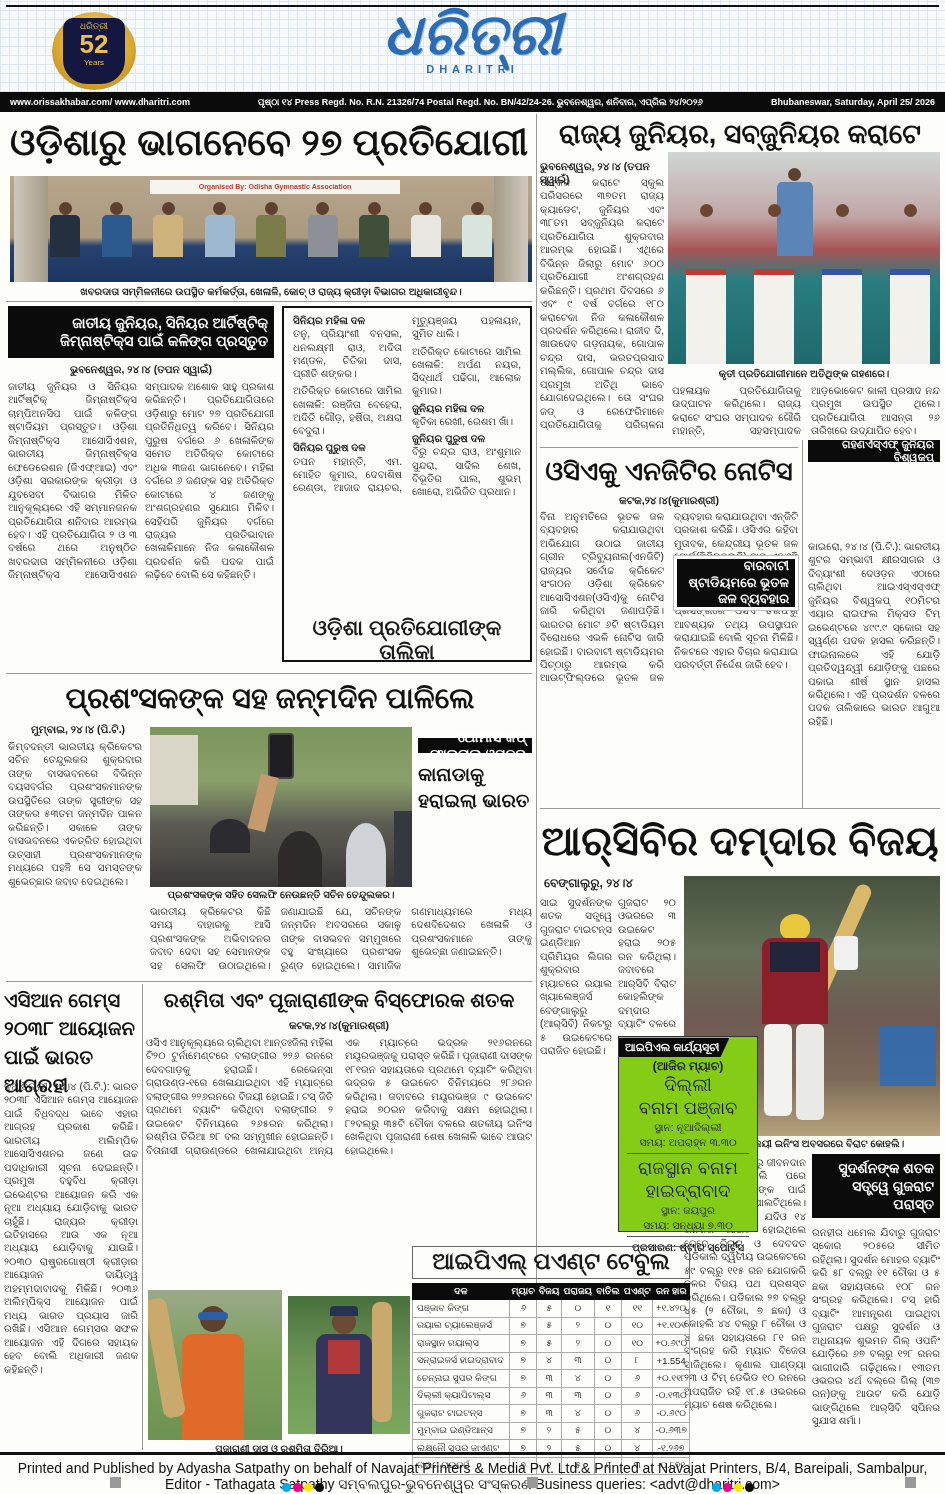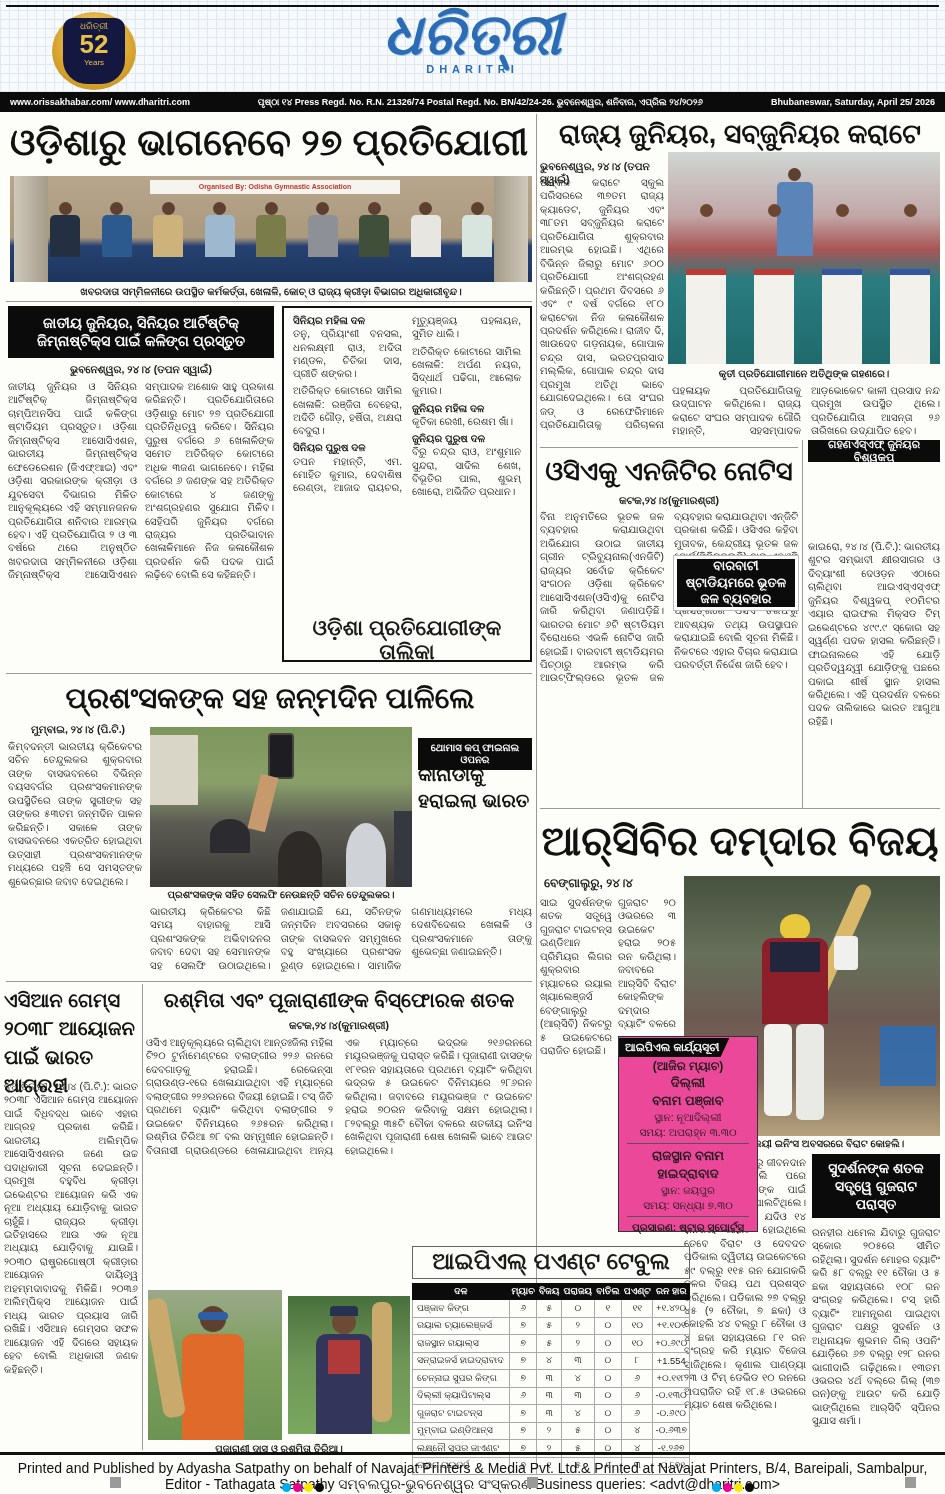--- a/index.html
+++ b/index.html
@@ -8,21 +8,21 @@
   .abs{position:absolute;}
   .grid-bg{background:
      repeating-linear-gradient(0deg,#dfe8f0 0,#dfe8f0 1px,transparent 1px,transparent 9px),
      repeating-linear-gradient(90deg,#dfe8f0 0,#dfe8f0 1px,transparent 1px,transparent 9px),#f7fafc;}
   .rule{background:#999;}
   .rule-dark{background:#111;}
   .headline{font-weight:bold;color:#111;text-align:center;letter-spacing:0;}
   .dateline{font-weight:bold;font-size:10.5px;}
   .body-text{font-size:10.2px;line-height:1.32;text-align:justify;overflow:hidden;}
   .caption{font-weight:bold;font-size:10px;text-align:center;}
-  .blackbox{background:#0b0b0b;color:#fff;font-weight:bold;text-align:center;
+  .blackbox{background:#0b0b0b;color:#fff;font-weight:bold;text-align:right;
             display:flex;align-items:center;justify-content:center;padding:4px 6px;box-sizing:border-box;}
   .photo{overflow:hidden;background:#888;}
   
   #badge{border-radius:50%;background:radial-gradient(circle at 50% 40%,#f3d98b 0 10%,#d9a62e 60%,#b07f1a 100%);
          display:flex;align-items:center;justify-content:center;}
   #badge-inner{width:62px;height:66px;background:#141740;border-radius:10px 10px 24px 24px;
          color:#e9c04a;text-align:center;line-height:1.05;padding-top:4px;box-sizing:border-box;}
   #logo-odia{font-weight:bold;font-style:italic;color:#2b6cb5;font-size:57px;text-align:center;line-height:1.0;
              text-shadow:1px 1px 0 #9cc0e6;}
   #logo-latin{color:#2b6cb5;font-weight:bold;font-size:11px;letter-spacing:5px;text-align:center;}
@@ -35,25 +35,25 @@
   #roster-cols p{margin:0 0 4px 0;}
   #roster-cols b{display:block;}
   
   #ipl-box{box-sizing:border-box;}
   #ipl-title{font-weight:bold;font-size:23px;text-align:center;border:1px solid #666;padding:1px 0 3px 0;}
   #ipl-table{width:100%;border-collapse:collapse;margin-top:4px;font-size:9.3px;}
   #ipl-table th{background:#0b0b0b;color:#fff;font-weight:bold;padding:2px 1px;border:1px solid #0b0b0b;}
   #ipl-table td{border:1px solid #aaa;text-align:center;padding:1.5px 1px;height:13.5px;}
   #ipl-table td.team{text-align:left;padding-left:4px;}
   
-  #sched-box{border:1px solid #333;box-sizing:border-box;background:#ec4899;}
+  #sched-box{border:1px solid #333;box-sizing:border-box;background:#84cc16;}
   #sched-head{background:#0b0b0b;color:#fff;font-weight:bold;font-size:11px;padding:3px 10px 3px 6px;
               display:inline-block;clip-path:polygon(0 0,100% 0,92% 100%,0 100%);}
   .sched-line{text-align:center;font-size:10.5px;margin:2px 4px;}
-  .sched-strong{font-weight:bold;font-size:13px;}
+  .sched-strong{font-weight:normal;font-size:18px;}
   .sched-div{border-top:1px solid #555;margin:4px 8px;}
   
   #footer-text{font-size:14px;text-align:center;color:#111;}
   .regsq{width:11px;height:11px;background:#9a9a9a;position:absolute;top:0;}
   .dot{width:9px;height:9px;border-radius:50%;display:inline-block;margin-right:2px;}
   
   .head{border-radius:50%;background:#5d4030;}
   .shirt{border-radius:5px 5px 0 0;}
 </style>
 </head>
@@ -209,21 +209,21 @@
     <div class="abs" style="left:118px;top:6px;width:22px;height:42px;background:#1d1d22;border-radius:4px;border:2px solid #444;"></div>
     <div class="abs" style="left:104px;top:48px;width:18px;height:56px;background:#c79a6e;transform:rotate(14deg);"></div>
     <div class="abs" style="left:60px;top:92px;width:40px;height:34px;background:#2b2b30;border-radius:50% 50% 0 0;"></div>
     <div class="abs" style="left:128px;top:104px;width:44px;height:56px;background:#2e2a28;border-radius:50% 50% 0 0;"></div>
     <div class="abs" style="left:196px;top:96px;width:40px;height:64px;background:#cfd3d8;border-radius:50% 50% 0 0;"></div>
     <div class="abs" style="left:244px;top:84px;width:18px;height:76px;background:#35383f;"></div>
   </div>
   <div class="abs caption" style="left:150px;top:889px;width:262px;">ପ୍ରଶଂସକଙ୍କ ସହିତ ସେଲଫି ନେଉଛନ୍ତି ସଚିନ ତେନ୍ଦୁଲକର।</div>
   <div class="abs body-text" style="left:150px;top:905px;width:382px;height:74px;column-count:3;column-gap:10px;">ଭାରତୀୟ କ୍ରିକେଟର କିଛି ସମୟ ବାହାରକୁ ଆସି ପ୍ରଶଂସକଙ୍କ ଅଭିବାଦନର ଜବାବ ଦେବା ସହ ସେମାନଙ୍କ ସହ ସେଲଫି ଉଠାଇଥିଲେ। ଜଣାଯାଇଛି ଯେ, ସଚିନଙ୍କ ଜନ୍ମଦିନ ଅବସରରେ ସକାଳୁ ତାଙ୍କ ବାସଭବନ ସମ୍ମୁଖରେ ବହୁ ସଂଖ୍ୟାରେ ପ୍ରଶଂସକ ରୁଣ୍ଡ ହୋଇଥିଲେ। ସାମାଜିକ ଗଣମାଧ୍ୟମରେ ମଧ୍ୟ ଦେଶବିଦେଶର ଖେଳାଳି ଓ ପ୍ରଶଂସକମାନେ ତାଙ୍କୁ ଶୁଭେଚ୍ଛା ଜଣାଇଛନ୍ତି।</div>
 
-  <div class="abs blackbox" style="left:418px;top:738px;width:114px;height:32px;font-size:10px;">ଥୋମାସ କପ୍ ଫାଇନାଲ ଓପନର</div>
+  <div class="abs blackbox" style="left:418px;top:738px;width:114px;height:15px;font-size:14px;">ଥୋମାସ କପ୍ ଫାଇନାଲ ଓପନର</div>
   <div class="abs headline" style="left:418px;top:762px;width:114px;height:58px;font-size:19px;line-height:1.35;text-align:left;">କାନାଡାକୁ ହରାଇଲା ଭାରତ</div>
 
   <div class="abs headline" style="left:540px;top:812px;width:400px;height:58px;font-size:41px;line-height:58px;">ଆର୍‌ସିବିର ଦମ୍‌ଦାର ବିଜୟ</div>
   <div class="abs dateline" style="left:544px;top:876px;width:140px;font-size:12px;">ବେଙ୍ଗାଲୁରୁ, ୨୪।୪</div>
   <div class="abs body-text" style="left:540px;top:896px;width:72px;height:556px;">ସାଇ ସୁଦର୍ଶନଙ୍କ ଶତକ ସତ୍ତ୍ୱେ ଗୁଜରାଟ ଟାଇଟନ୍ସ ଇଣ୍ଡିଆନ ପ୍ରିମିୟର ଲିଗର ଶୁକ୍ରବାର ମ୍ୟାଚରେ ରୟାଲ ଖ୍ୟାଲେଞ୍ଜର୍ସ ବେଙ୍ଗାଲୁରୁ (ଆର୍‌ସିବି) ନିକଟରୁ ୫ ଉଇକେଟରେ ପରାଜିତ ହୋଇଛି।</div>
   <div class="abs body-text" style="left:618px;top:896px;width:58px;height:134px;">ଗୁଜରାଟ ୨୦ ଓଭରରେ ୩ ଉଇକେଟ ହରାଇ ୨୦୫ ରନ କରିଥିଲା। ଜବାବରେ ଆର୍‌ସିବି ବିରାଟ କୋହଲିଙ୍କ ଦମ୍‌ଦାର ବ୍ୟାଟିଂ ବଳରେ ୧୮.୫ ଓଭରରେ ୫ ଉଇକେଟ ହରାଇ ବିଜୟ ସାବ୍ୟସ୍ତ କରିଥିଲା।</div>
 
   <div class="abs photo" style="left:684px;top:876px;width:256px;height:260px;background:linear-gradient(180deg,#47523f 0%,#66705a 30%,#6e5a52 55%,#7c6a58 78%,#b7a27c 100%);">
     <div class="abs" style="left:196px;top:150px;width:56px;height:60px;background:#2e6db4;opacity:.85;"></div>
     <div class="abs" style="left:150px;top:4px;width:16px;height:120px;background:#d9b86a;transform:rotate(24deg);border-radius:8px;"></div>

